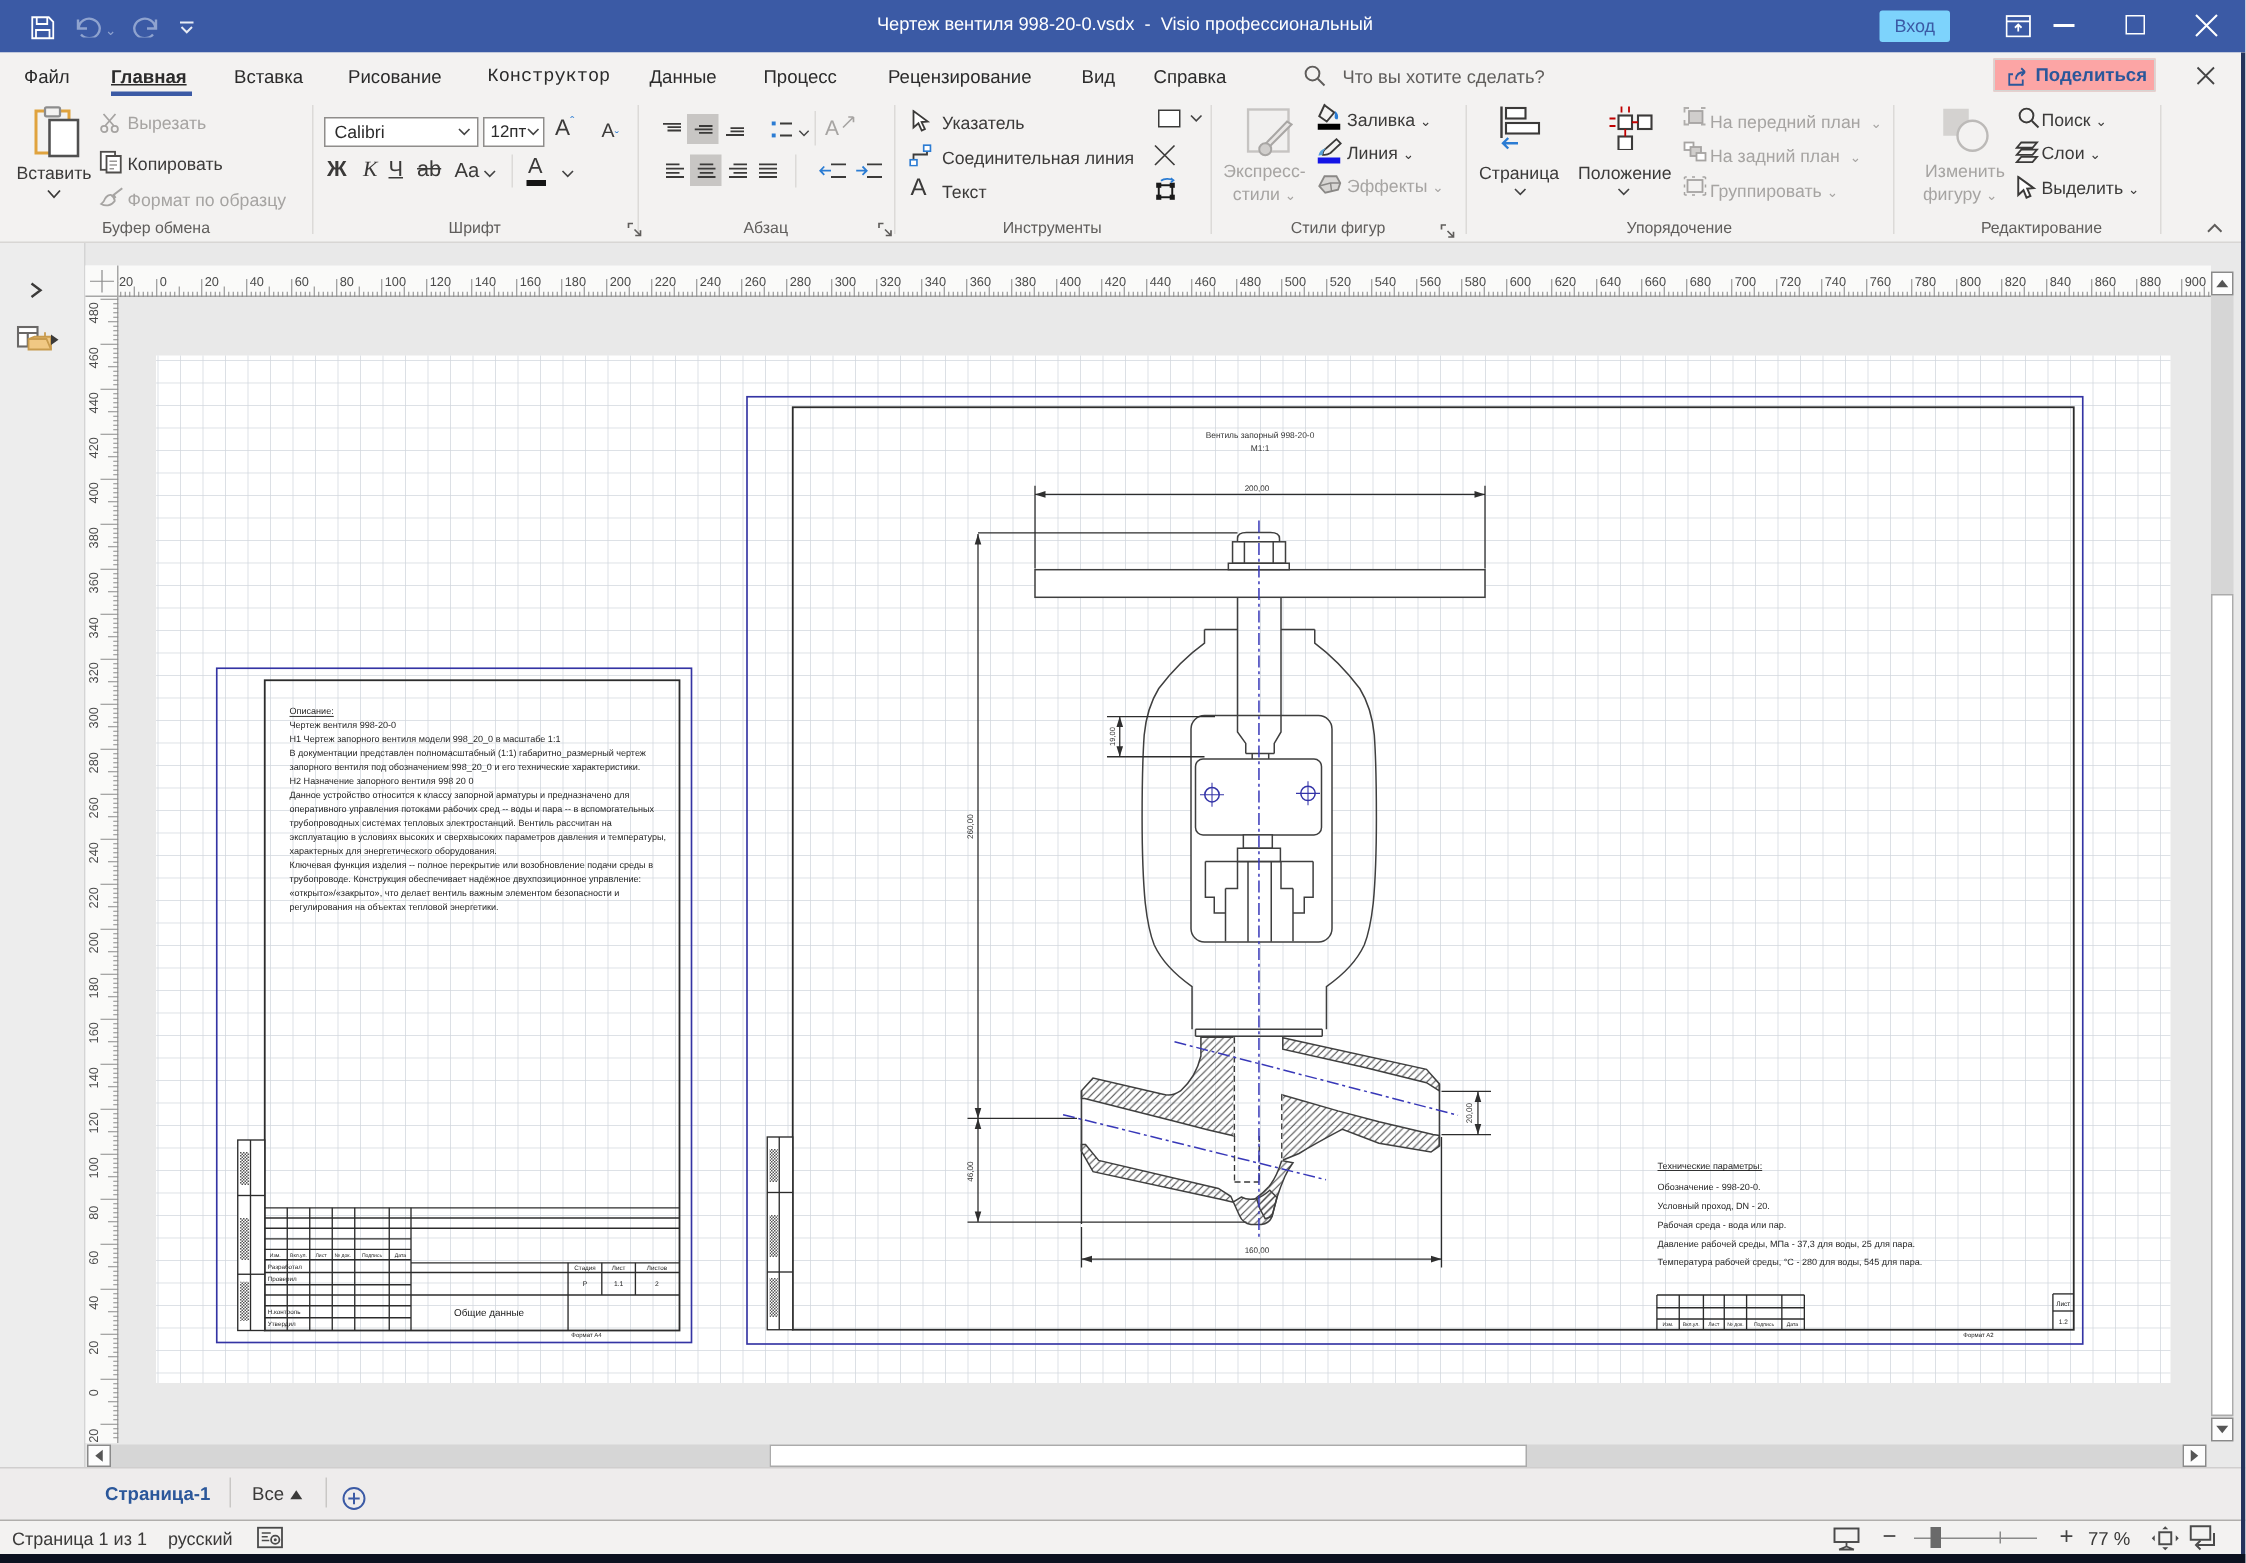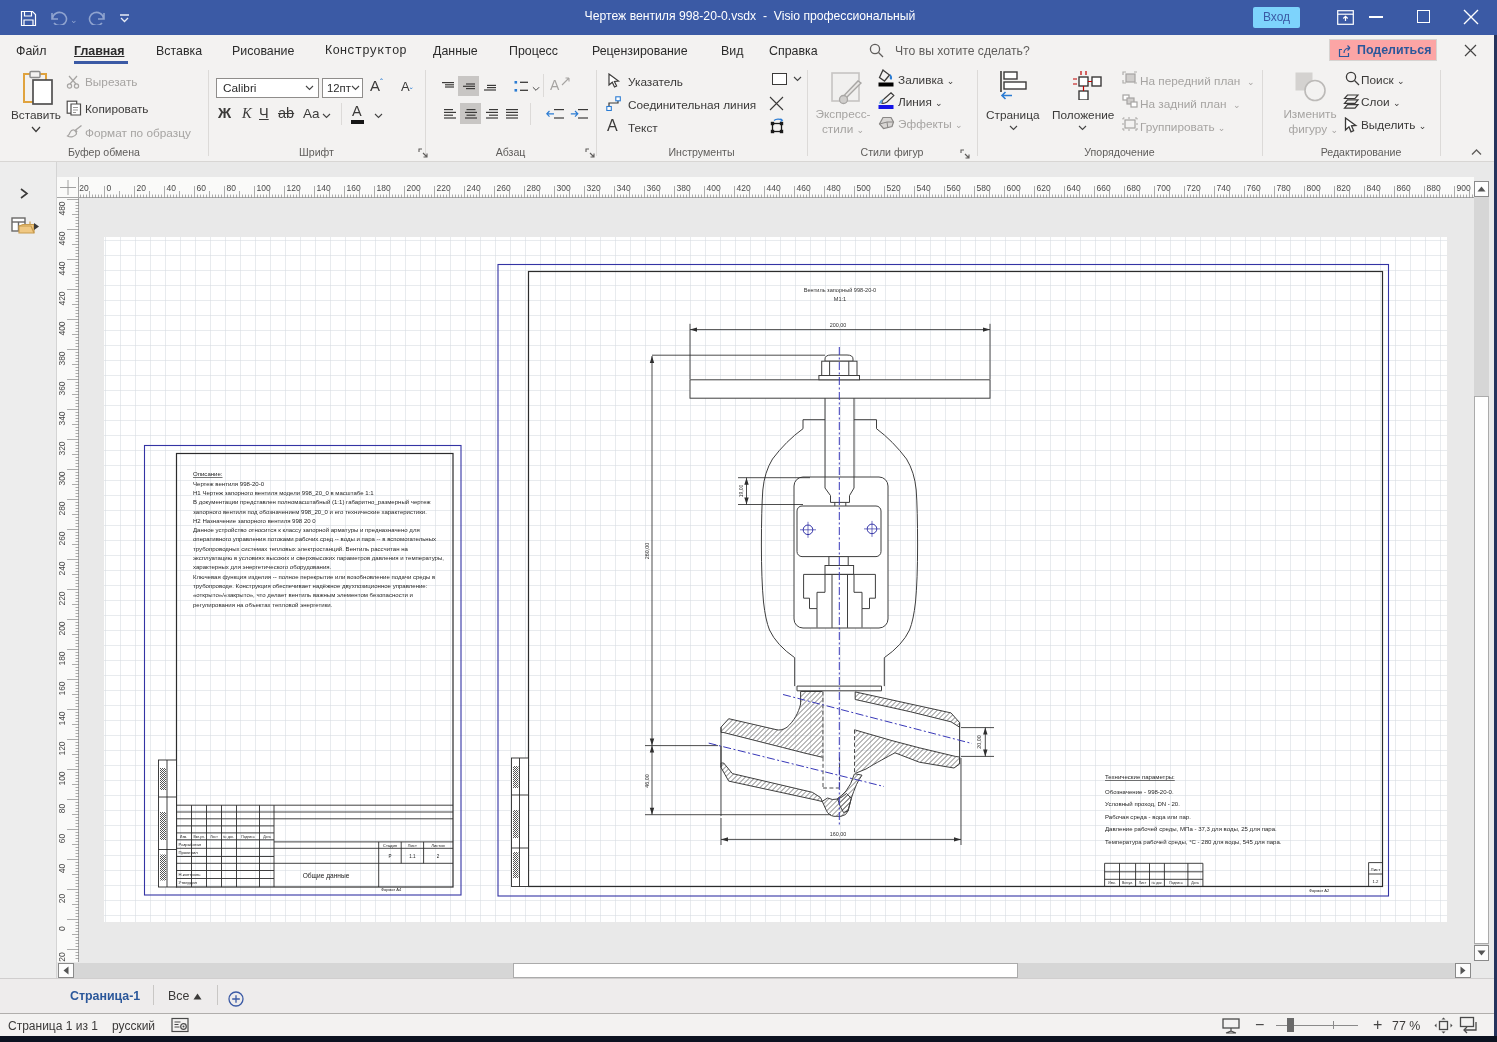--- a/index.html
+++ b/index.html
@@ -308,21 +308,21 @@
 <svg class="ico" style="left:1122px;top:117px" width="16" height="14" viewBox="0 0 16 14">
       <rect x="3" y="3" width="10" height="8" fill="none" stroke="#a6a4a2" stroke-width="1.2"></rect>
       <path d="M1,1 h1.5 M6,1 h2 M13,1 h2 M1,13 h1.5 M6,13 h2 M13,13 h2 M1,1 v1.5 M1,6 v2 M1,11 v2 M15,1 v1.5 M15,6 v2 M15,11 v2" stroke="#a6a4a2" stroke-width="1" fill="none"></path>
   </svg>
 <div class="tname gray" style="left:1140px;top:120px">Группировать <span style="font-size:9px">⌄</span></div>
 <svg class="ico" style="left:1294px;top:71px" width="32" height="31" viewBox="0 0 32 31">
       <rect x="1.5" y="1.5" width="17" height="18" fill="#d4d2d0"></rect>
       <circle cx="21" cy="19.5" r="10" fill="#f3f2f1" stroke="#bcbab8" stroke-width="1.6"></circle>
   </svg>
 <div class="tname gray" style="left:1282px;top:107px;width:56px;text-align:center">Изменить</div>
-<div class="tname gray" style="left:1282px;top:122px;width:56px;text-align:right">фигуру <span style="font-size:9px">⌄</span></div>
+<div class="tname gray" style="left:1282px;top:122px;width:56px;text-align:left">фигуру <span style="font-size:9px">⌄</span></div>
 <svg class="ico" style="left:1345px;top:71px" width="15" height="15" viewBox="0 0 15 15">
       <circle cx="6" cy="6" r="4.6" fill="none" stroke="#3b3a39" stroke-width="1.3"></circle>
       <line x1="9.5" y1="9.5" x2="14" y2="14" stroke="#3b3a39" stroke-width="1.3"></line>
   </svg>
 <div class="tname" style="left:1361px;top:73px">Поиск <span style="font-size:9px">⌄</span></div>
 <svg class="ico" style="left:1343px;top:94px" width="17" height="15" viewBox="0 0 17 15">
       <path d="M4.5,1 L15,1 L12,4.5 L1.5,4.5 Z M4.5,5.8 L15,5.8 L12,9.3 L1.5,9.3 Z M4.5,10.6 L15,10.6 L12,14.1 L1.5,14.1 Z" fill="none" stroke="#3b3a39" stroke-width="1.2"></path>
   </svg>
 <div class="tname" style="left:1361px;top:95px">Слои <span style="font-size:9px">⌄</span></div>
 <svg class="ico" style="left:1344px;top:117px" width="14" height="17" viewBox="0 0 14 17">

